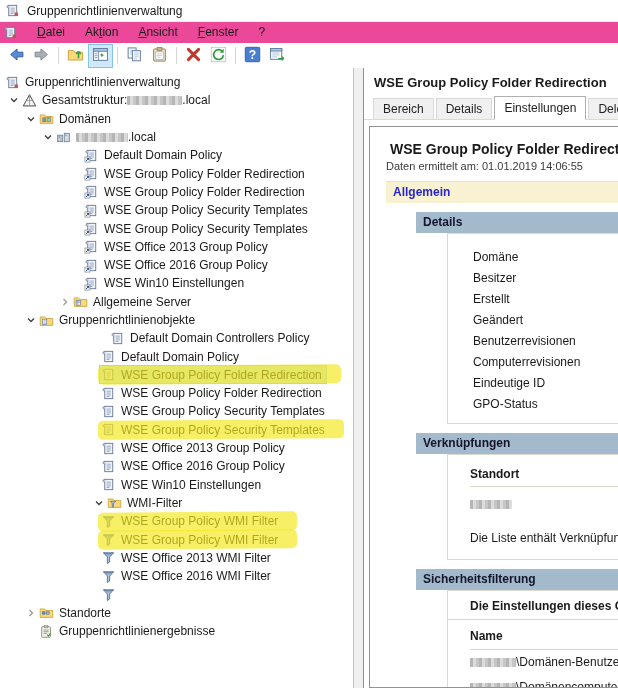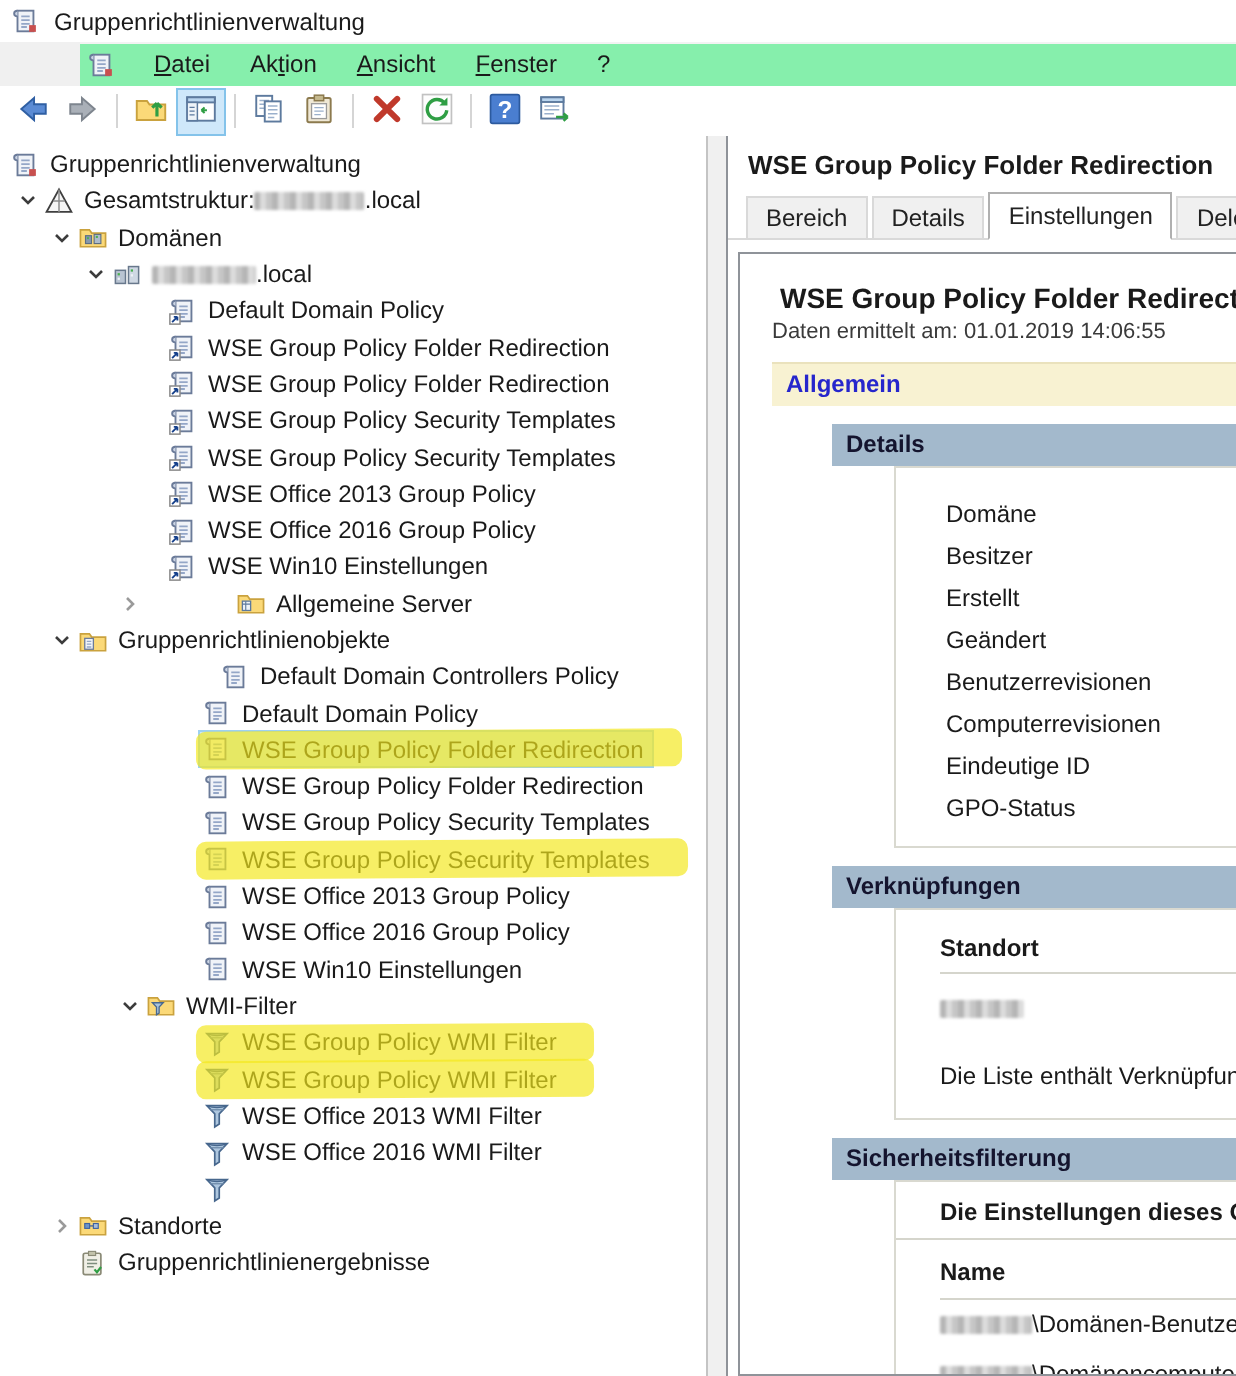--- a/index.html
+++ b/index.html
@@ -4,21 +4,21 @@
 <style>
   html,body{margin:0;padding:0;}
   body{
     width:618px;height:688px;overflow:hidden;background:#f0f0f0;
     font-family:"Liberation Sans",sans-serif;font-size:12px;color:#1a1a1a;
     position:relative;
   }
   
   .titlebar{height:21px;background:#fff;display:flex;align-items:center;padding-left:5px;gap:6px;}
   .titlebar .ticon{width:16px;height:16px;}
-  .menubar{height:21px;background:#86efac;display:flex;align-items:center;padding-left:3px;border-top:1px solid #f3f3f3;margin-left:40px;}
+  .menubar{height:21px;background:#ec4899;display:flex;align-items:center;padding-left:3px;border-top:1px solid #f3f3f3;}
   .menubar .ticon{width:16px;height:16px;margin-right:8px;}
   .menu-item{padding:2px 10px 3px 10px;cursor:default;}
   .toolbar{height:25px;background:#fff;display:flex;align-items:center;padding-left:4px;border-bottom:1px solid #d4d4d4;}
   .tb-btn{width:23px;height:22px;display:flex;align-items:center;justify-content:center;border:1px solid transparent;}
   .tb-btn svg{width:17px;height:17px;}
   .tb-btn.active{background:#cfe8fa;border:1px solid #84c3ea;}
   .tb-sep{width:1px;height:17px;background:#d5d5d5;margin:0 4px;}
   
   .panes{position:absolute;top:68px;left:0;width:618px;height:620px;background:#f0f0f0;}
   .left-pane{position:absolute;left:0;top:0;width:353px;height:620px;background:#fff;
@@ -359,21 +359,21 @@
               <rect x="4" y="2.5" width="8.5" height="11" fill="#f0f3f8" stroke="#6b7b99"></rect>
               <path d="M4 2.5c-1.1 0-1.8.7-1.8 1.5s.7 1.5 1.8 1.5" fill="#ccd5e5" stroke="#6b7b99"></path>
               <path d="M6 5.5h4.5M6 7.5h4.5M6 9.5h4.5M6 11.2h3" stroke="#94a7c7" stroke-width="1" fill="none"></path>
               <rect x="1" y="9.6" width="5.4" height="5.4" fill="#fff" stroke="#8a8a8a" stroke-width=".8"></rect>
               <path d="M2.2 13.9 L5 11.1 M5 11.1 H3.1 M5 11.1 V13" stroke="#16418c" stroke-width="1" fill="none"></path>
             </svg>
           </span>
           <span>WSE Win10 Einstellungen</span>
         </span>
       </div>
-      <div class="tree-row" style="padding-left: 58px; gap: 45px;">
+      <div class="tree-row" style="padding-left: 58px;">
         <span class="chev">
           <svg viewBox="0 0 10 10" width="10" height="10">
             <path d="M3.5 2 L6.5 5 L3.5 8" fill="none" stroke="#9a9a9a" stroke-width="1.3"></path>
           </svg>
         </span>
         <span class="core">
           <span class="ticon">
             <svg viewBox="0 0 16 16">
               <path d="M1.3 4.2 h4.8 l1.2 1.7 h7.4 v7.3 h-13.4 z" fill="#fbd978" stroke="#caa23e" stroke-width=".9"></path>
               <rect x="3.4" y="7" width="4.4" height="5" fill="#eef3f8" stroke="#5d7a9e" stroke-width=".7"></rect>
@@ -510,21 +510,21 @@
           <span class="ticon">
             <svg viewBox="0 0 16 16">
               <rect x="4" y="2.5" width="8.5" height="11" fill="#f0f3f8" stroke="#6b7b99"></rect>
               <path d="M4 2.5c-1.1 0-1.8.7-1.8 1.5s.7 1.5 1.8 1.5" fill="#ccd5e5" stroke="#6b7b99"></path>
               <path d="M6 5.5h4.5M6 7.5h4.5M6 9.5h4.5M6 11.2h3" stroke="#94a7c7" stroke-width="1" fill="none"></path>
             </svg>
           </span>
           <span>WSE Win10 Einstellungen</span>
         </span>
       </div>
-      <div class="tree-row" style="padding-left: 58px;">
+      <div class="tree-row" style="padding-left: 92px;">
         <span class="chev">
           <svg viewBox="0 0 10 10" width="10" height="10">
             <path d="M2 3.5 L5 6.5 L8 3.5" fill="none" stroke="#3c3c3c" stroke-width="1.3"></path>
           </svg>
         </span>
         <span class="core">
           <span class="ticon">
             <svg viewBox="0 0 16 16">
               <path d="M1.3 4.2 h4.8 l1.2 1.7 h7.4 v7.3 h-13.4 z" fill="#fbd978" stroke="#caa23e" stroke-width=".9"></path>
               <path d="M3.4 6.8h5.8l-2.2 2.3v3.2l-1.4.9V9.1z" fill="#a8c4de" stroke="#48688e" stroke-width=".7"></path>

